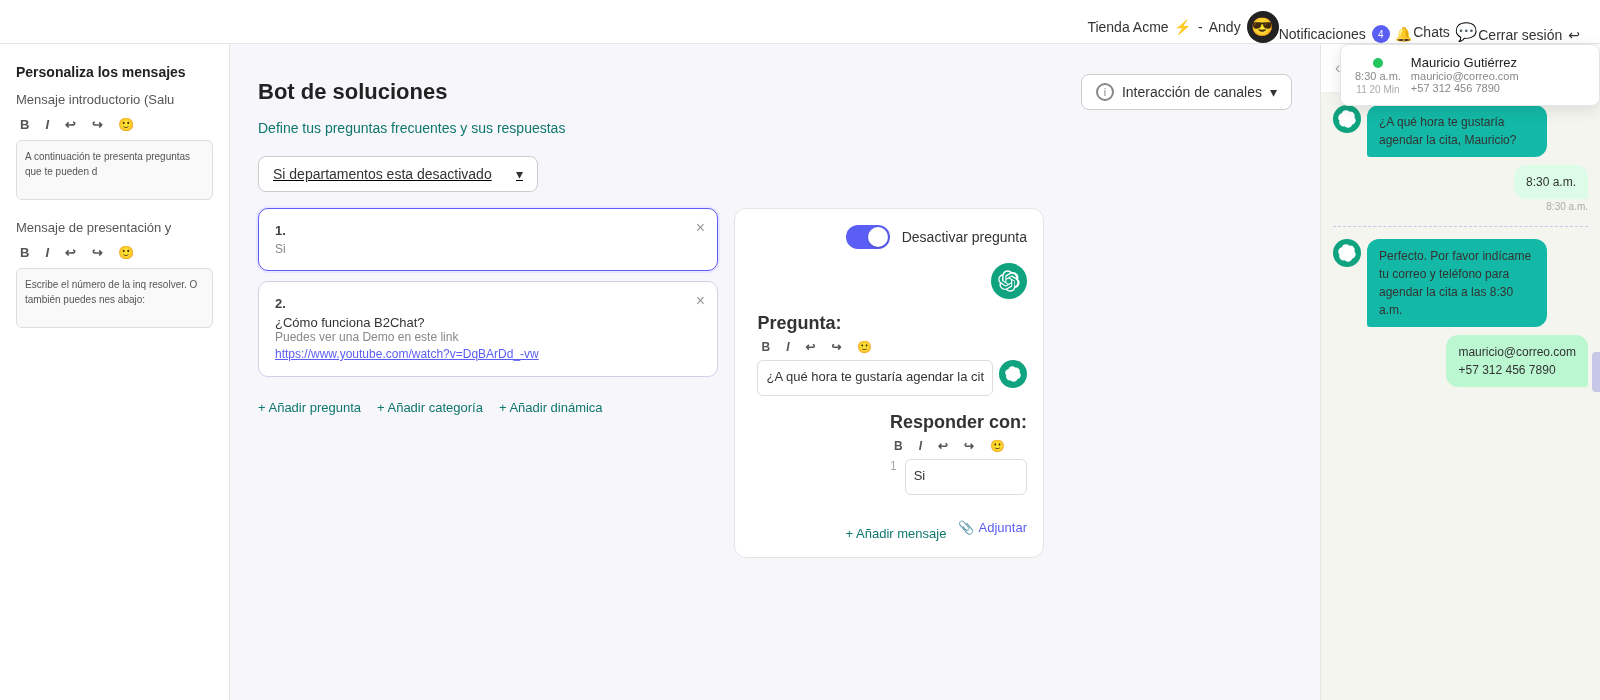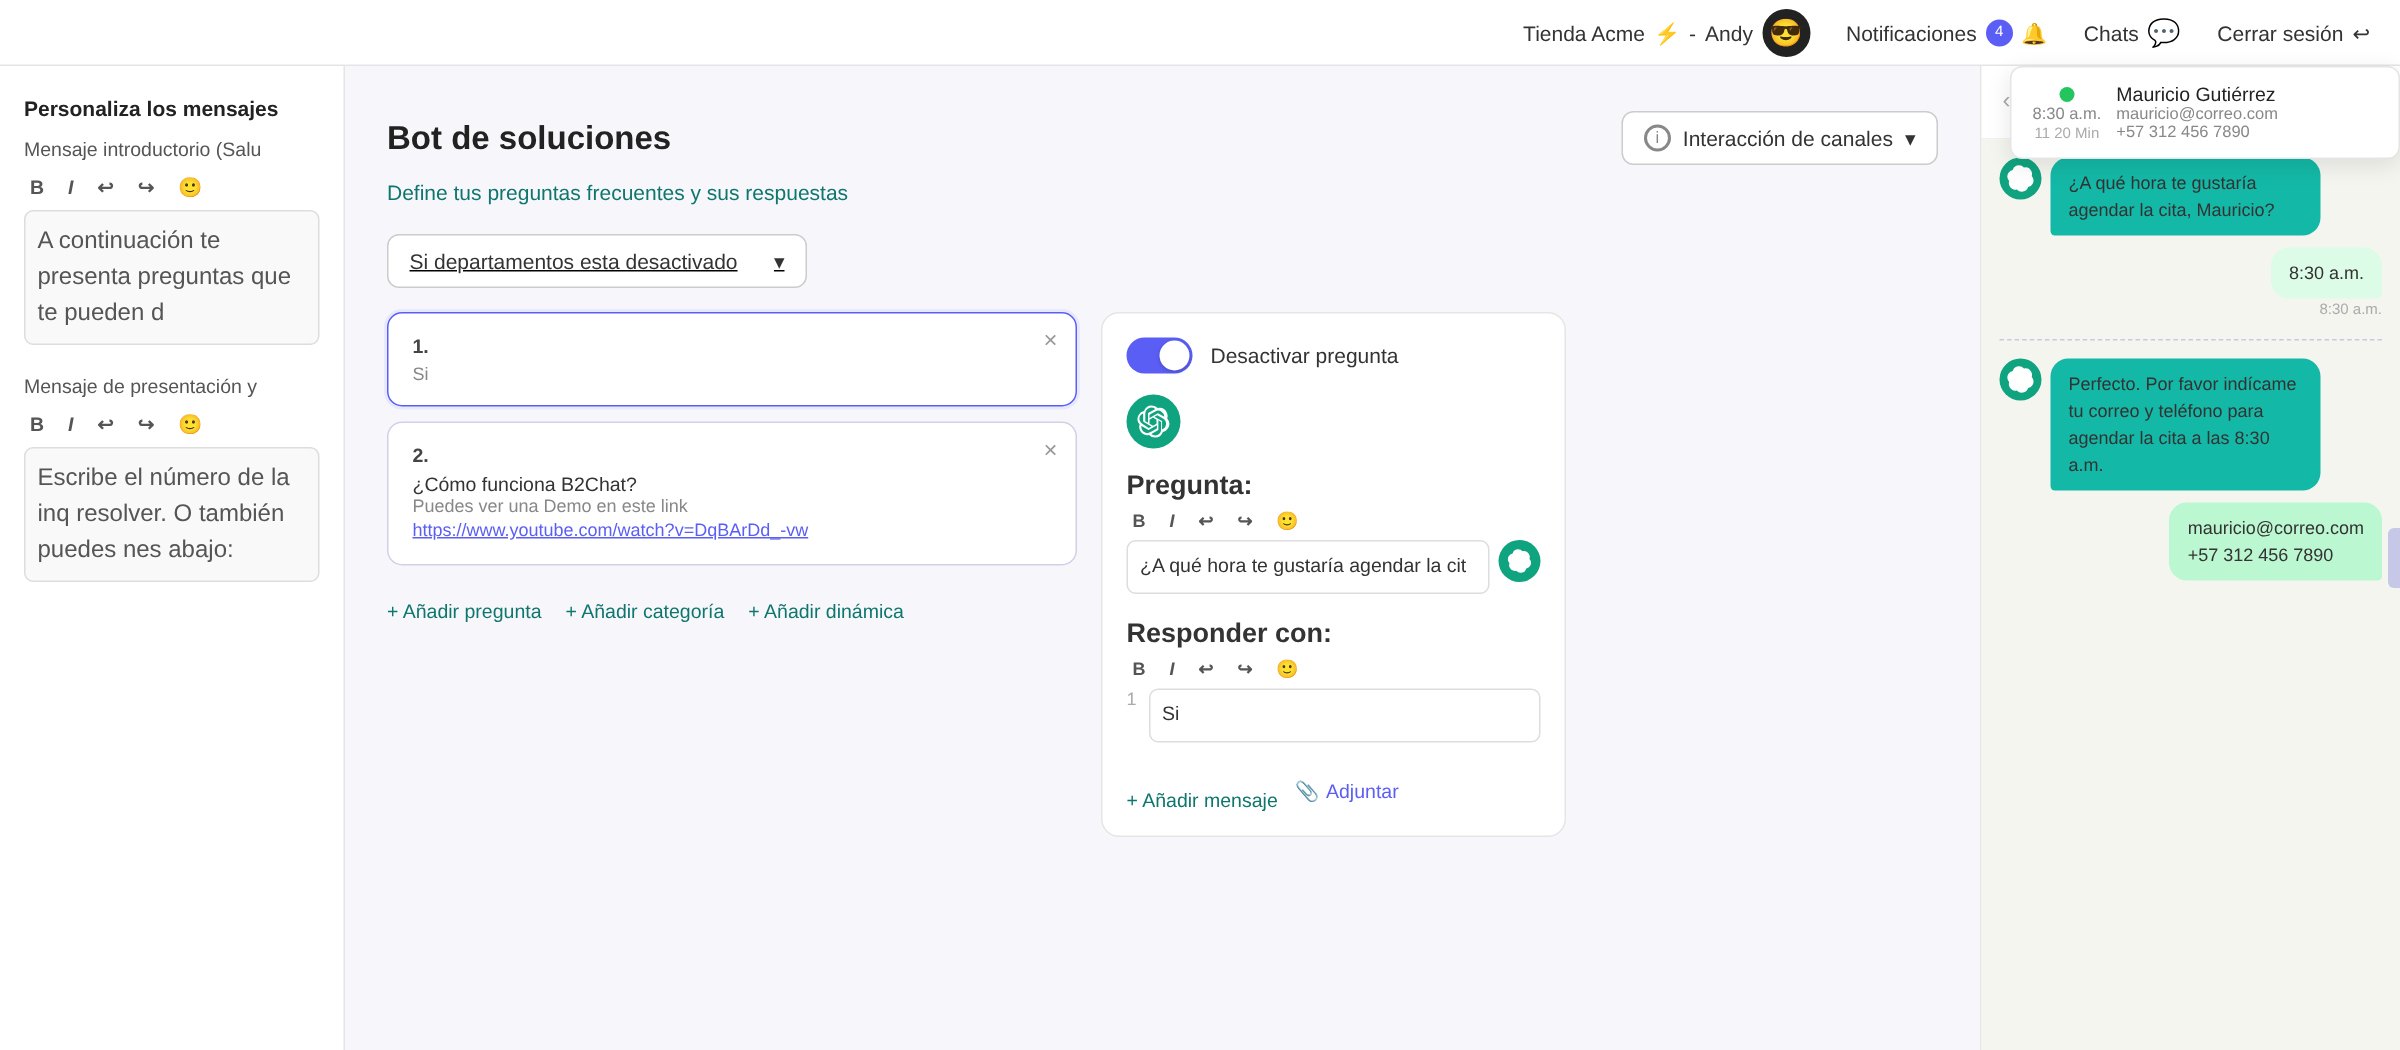--- a/index.html
+++ b/index.html
@@ -2,22 +2,22 @@
 <html><head>
   <meta charset="utf-8">
   <style>
     * { box-sizing: border-box; margin: 0; padding: 0; }
     body { font-family: -apple-system, BlinkMacSystemFont, 'Segoe UI', sans-serif; background: #f0f0f0; width: 1600px; height: 700px; overflow: hidden; position: relative; }
 
     
     .topnav {
       position: fixed; top: 0; left: 0; right: 0; height: 44px;
       background: #fff; border-bottom: 1px solid #e5e5e5;
-      display: flex; align-items: center; justify-content: flex-end;
-      padding: 0 20px; gap: 24px; z-index: 100;
+      display: flex; align-items: flex-end; justify-content: flex-end;
+      padding: 0 20px; z-index: 100;
     }
     .topnav-brand { display: flex; align-items: center; gap: 6px; font-size: 14px; color: #333; }
     .topnav-brand .lightning { color: #f5a623; }
     .avatar-circle { width: 32px; height: 32px; border-radius: 50%; background: #222; display: flex; align-items: center; justify-content: center; font-size: 18px; }
     .topnav-item { display: flex; align-items: center; gap: 6px; font-size: 14px; color: #333; cursor: pointer; }
     .topnav-item .badge { background: #5b5ef4; color: #fff; border-radius: 50%; width: 18px; height: 18px; font-size: 10px; display: flex; align-items: center; justify-content: center; }
     .topnav-item .chat-icon { font-size: 18px; }
     .topnav-logout { display: flex; align-items: center; gap: 6px; font-size: 14px; color: #333; cursor: pointer; }
 
     
@@ -25,21 +25,21 @@
 
     
     .left-sidebar {
       width: 230px; background: #fff; border-right: 1px solid #e5e5e5;
       padding: 20px 16px; overflow: hidden; flex-shrink: 0;
     }
     .sidebar-section-title { font-size: 14px; font-weight: 600; color: #222; margin-bottom: 12px; }
     .sidebar-label { font-size: 13px; color: #555; margin-bottom: 8px; }
     .editor-toolbar { display: flex; gap: 8px; margin-bottom: 6px; align-items: center; }
     .editor-btn { font-size: 13px; font-weight: bold; color: #555; cursor: pointer; background: none; border: none; padding: 2px 4px; }
-    .editor-content { font-size: 16px; color: #555; background: #f9f9f9; border: 1px solid #ddd; border-radius: 6px; padding: 8px; min-height: 60px; line-height: 1.5; }
+    .editor-content { font-size: 10px; color: #555; background: #f9f9f9; border: 1px solid #ddd; border-radius: 6px; padding: 8px; min-height: 60px; line-height: 1.5; }
     .sidebar-section { margin-bottom: 20px; }
 
     
     .center-panel {
       flex: 1; background: #f7f7fb; padding: 30px 28px 20px 28px; overflow: hidden;
       position: relative;
     }
     .panel-header { display: flex; align-items: center; justify-content: space-between; margin-bottom: 10px; }
     .panel-title { font-size: 22px; font-weight: 700; color: #222; }
     .panel-subtitle { font-size: 14px; color: #0f766e; margin-bottom: 20px; }
@@ -62,21 +62,21 @@
     .question-text { font-size: 13px; color: #333; }
     .question-answer { font-size: 12px; color: #888; }
     .question-close { position: absolute; top: 10px; right: 12px; font-size: 16px; color: #999; cursor: pointer; background: none; border: none; }
     .question-link { color: #5b5ef4; font-size: 12px; text-decoration: underline; }
     .add-btns { display: flex; gap: 16px; margin-top: 6px; }
     .add-btn { display: flex; align-items: center; gap: 4px; font-size: 13px; color: #0f766e; cursor: pointer; background: none; border: none; margin-top: 13px; }
 
     
     .edit-panel {
       width: 310px; background: #fff; border: 1px solid #e5e5e5; border-radius: 12px;
-      padding: 16px; display: flex; flex-direction: column; gap: 10px;
+      padding: 16px; display: flex; flex-direction: column; gap: 10px; align-items: flex-end;
     }
     .toggle-row { display: flex; align-items: center; gap: 12px; margin-bottom: 4px; }
     .toggle { width: 44px; height: 24px; background: #5b5ef4; border-radius: 12px; position: relative; cursor: pointer; }
     .toggle::after { content: ''; width: 20px; height: 20px; background: #fff; border-radius: 50%; position: absolute; top: 2px; right: 2px; box-shadow: 0 1px 3px rgba(0,0,0,0.2); }
     .toggle-label { font-size: 14px; color: #333; font-weight: 500; }
     .field-label { font-size: 18px; font-weight: 600; color: #333; margin-bottom: 4px; }
     .mini-toolbar { display: flex; gap: 8px; margin-bottom: 4px; align-items: center; }
     .mini-btn { font-size: 12px; font-weight: bold; color: #555; cursor: pointer; background: none; border: none; padding: 2px 4px; }
     .mini-input { border: 1px solid #ddd; border-radius: 6px; padding: 8px; font-size: 13px; color: #333; width: 100%; min-height: 36px; }
     .response-section { margin-top: 6px; }

